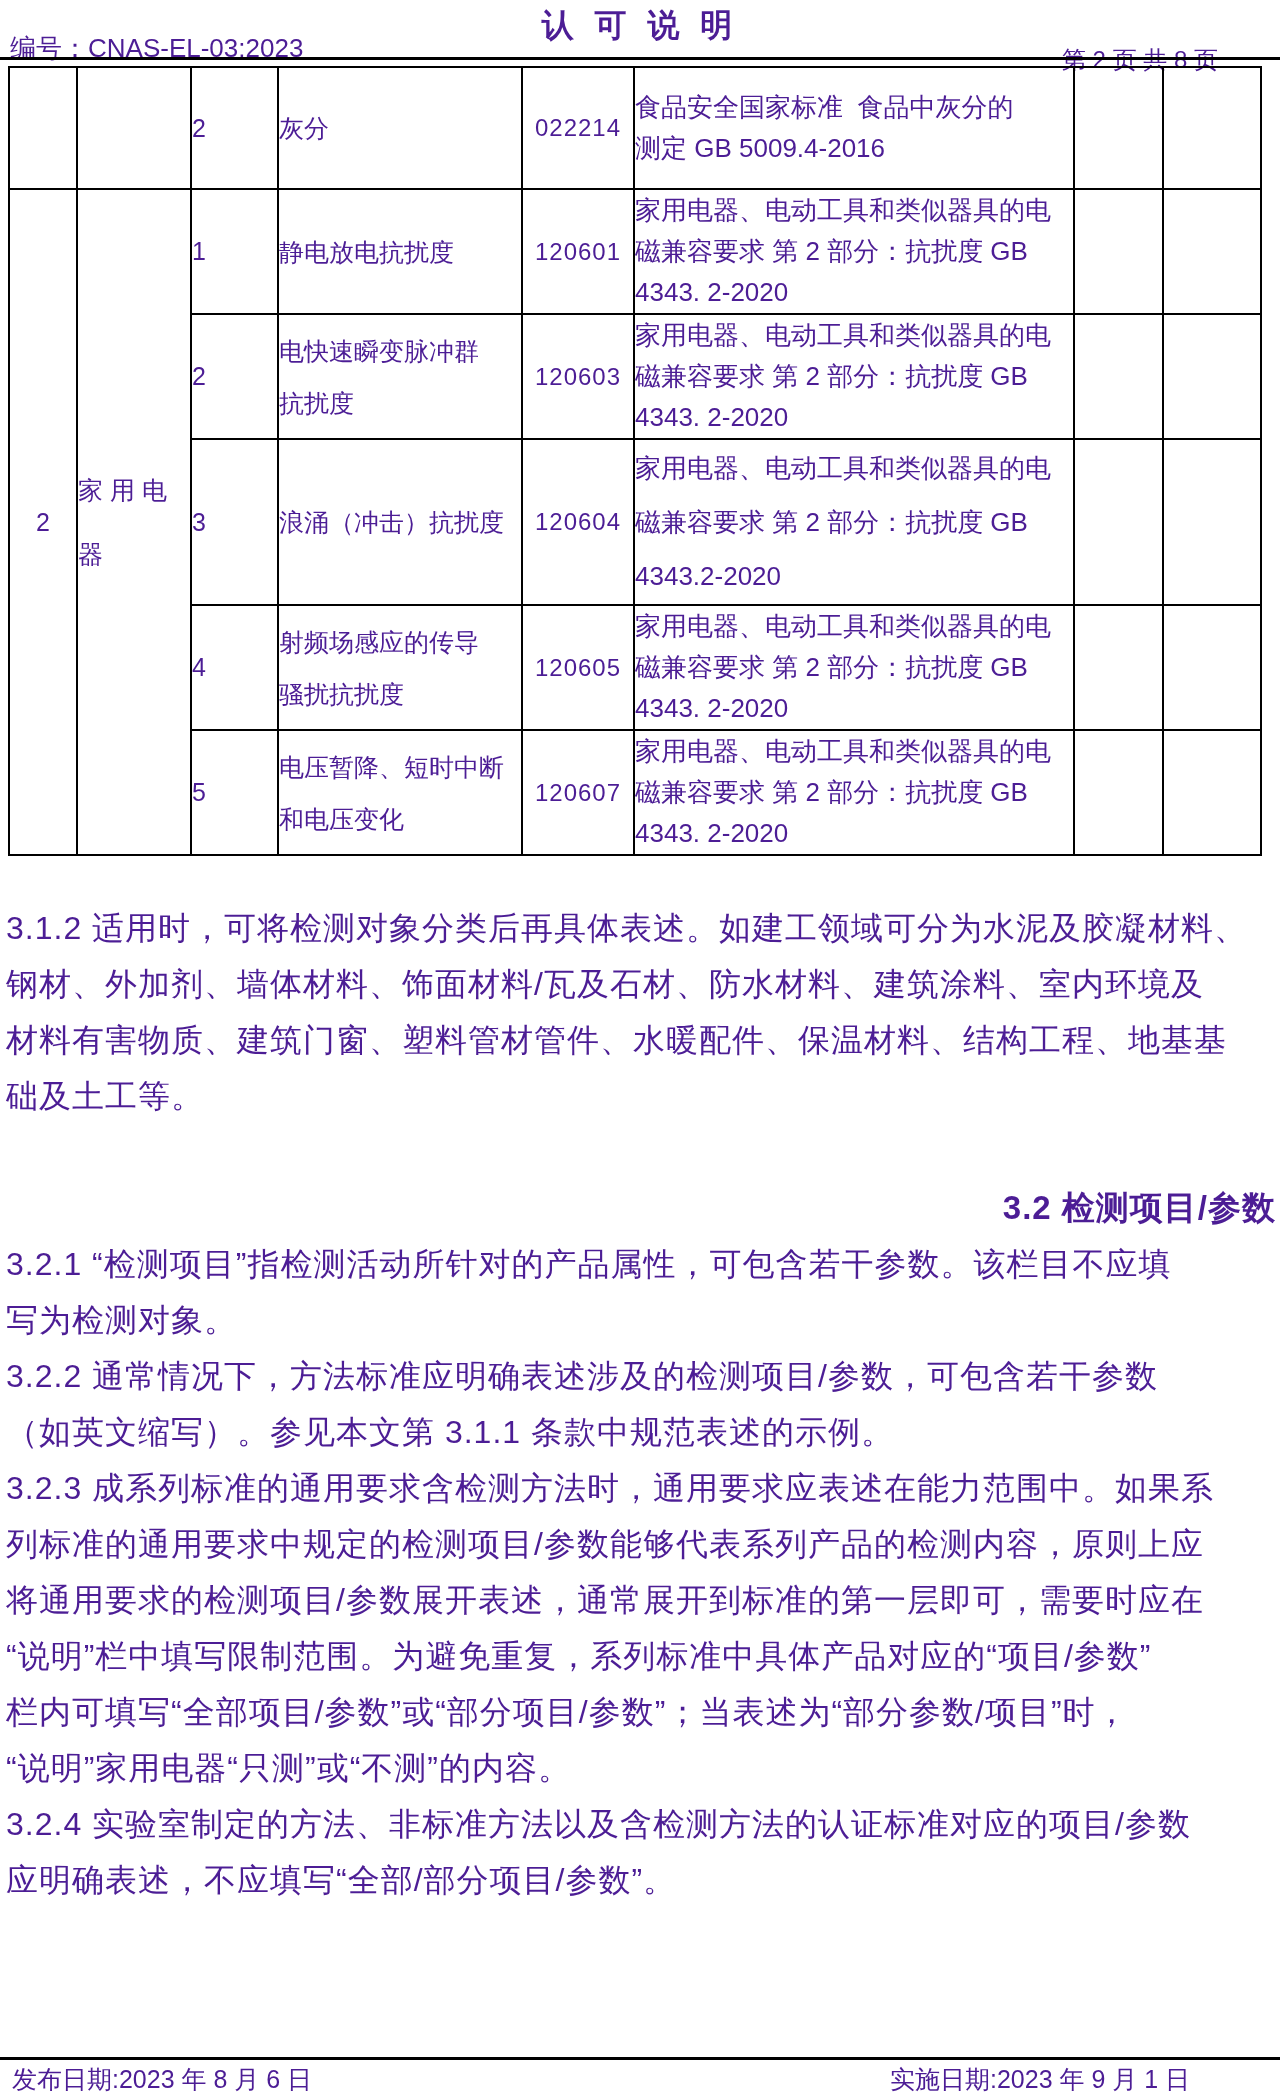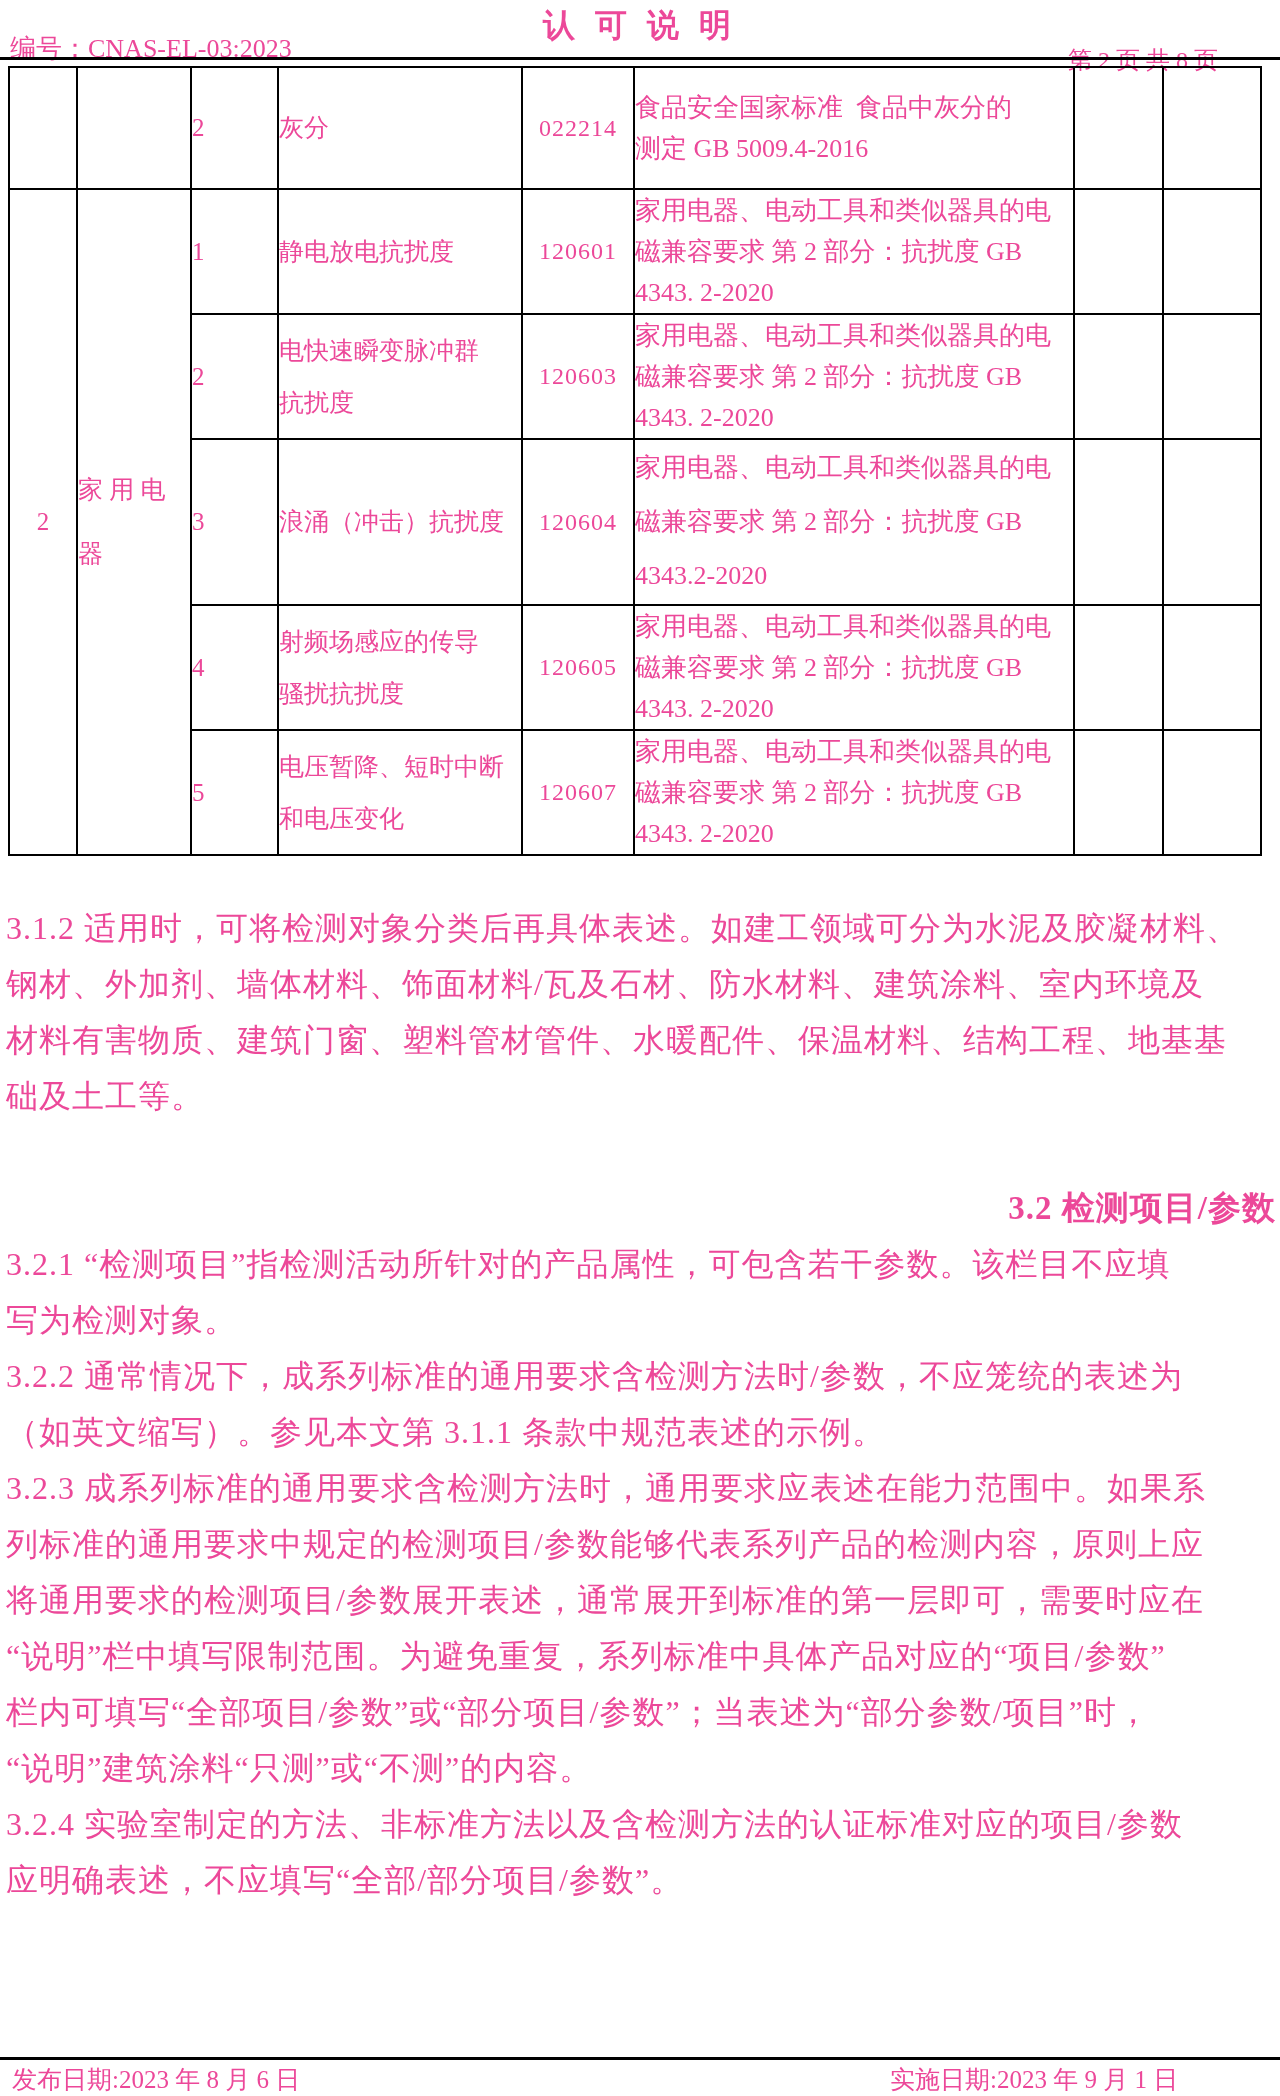--- a/index.html
+++ b/index.html
@@ -1,19 +1,19 @@
 <!DOCTYPE html>
 <html><head>
 <meta charset="utf-8">
 <style>
   html,body { margin:0; padding:0; background:#e8e8e8; }
   .page {
     position:relative; width:1280px; height:2096px; margin:0 auto;
-    background:#ffffff; color:#ec4899;
-    font-family:Liberation Serif, serif;
+    background:#ffffff; color:#4c1d95;
+    font-family:Liberation Sans, sans-serif;
     overflow:hidden;
   }
   
   .title {
     position:absolute; top:4px; left:0; width:100%;
     text-align:center; font-size:32px; font-weight:bold;
     letter-spacing:6px; white-space:pre;
   }
   .docno { position:absolute; top:31px; left:10px; font-size:26px; white-space:pre; }
   .pageno { position:absolute; top:44px; right:62px; font-size:24px; white-space:pre; }
@@ -180,30 +180,30 @@
       <div class="line">钢材、外加剂、墙体材料、饰面材料/瓦及石材、防水材料、建筑涂料、室内环境及</div>
       <div class="line">材料有害物质、建筑门窗、塑料管材管件、水暖配件、保温材料、结构工程、地基基</div>
       <div class="line">础及土工等。</div>
     </div>
     <div class="line h32">3.2 检测项目/参数</div>
     <div>
       <div class="line">3.2.1 “检测项目”指检测活动所针对的产品属性，可包含若干参数。该栏目不应填</div>
       <div class="line">写为检测对象。</div>
     </div>
     <div>
-      <div class="line">3.2.2 通常情况下，成系列标准的通用要求含检测方法时/参数，不应笼统的表述为</div>
+      <div class="line">3.2.2 通常情况下，方法标准应明确表述涉及的检测项目/参数，可包含若干参数</div>
       <div class="line">（如英文缩写）。参见本文第 3.1.1 条款中规范表述的示例。</div>
     </div>
     <div>
       <div class="line">3.2.3 成系列标准的通用要求含检测方法时，通用要求应表述在能力范围中。如果系</div>
       <div class="line">列标准的通用要求中规定的检测项目/参数能够代表系列产品的检测内容，原则上应</div>
       <div class="line">将通用要求的检测项目/参数展开表述，通常展开到标准的第一层即可，需要时应在</div>
       <div class="line">“说明”栏中填写限制范围。为避免重复，系列标准中具体产品对应的“项目/参数”</div>
       <div class="line">栏内可填写“全部项目/参数”或“部分项目/参数”；当表述为“部分参数/项目”时，</div>
-      <div class="line">“说明”建筑涂料“只测”或“不测”的内容。</div>
+      <div class="line">“说明”家用电器“只测”或“不测”的内容。</div>
     </div>
     <div>
       <div class="line">3.2.4 实验室制定的方法、非标准方法以及含检测方法的认证标准对应的项目/参数</div>
       <div class="line">应明确表述，不应填写“全部/部分项目/参数”。</div>
     </div>
   </div>
 
   <div class="footer-rule"></div>
   <div class="foot-left">发布日期:2023 年 8 月 6 日</div>
   <div class="foot-right">实施日期:2023 年 9 月 1 日</div>

